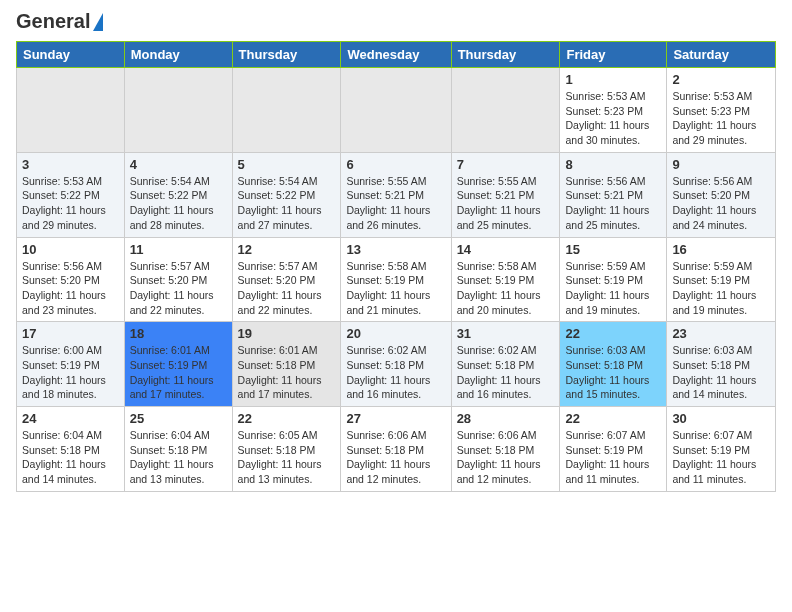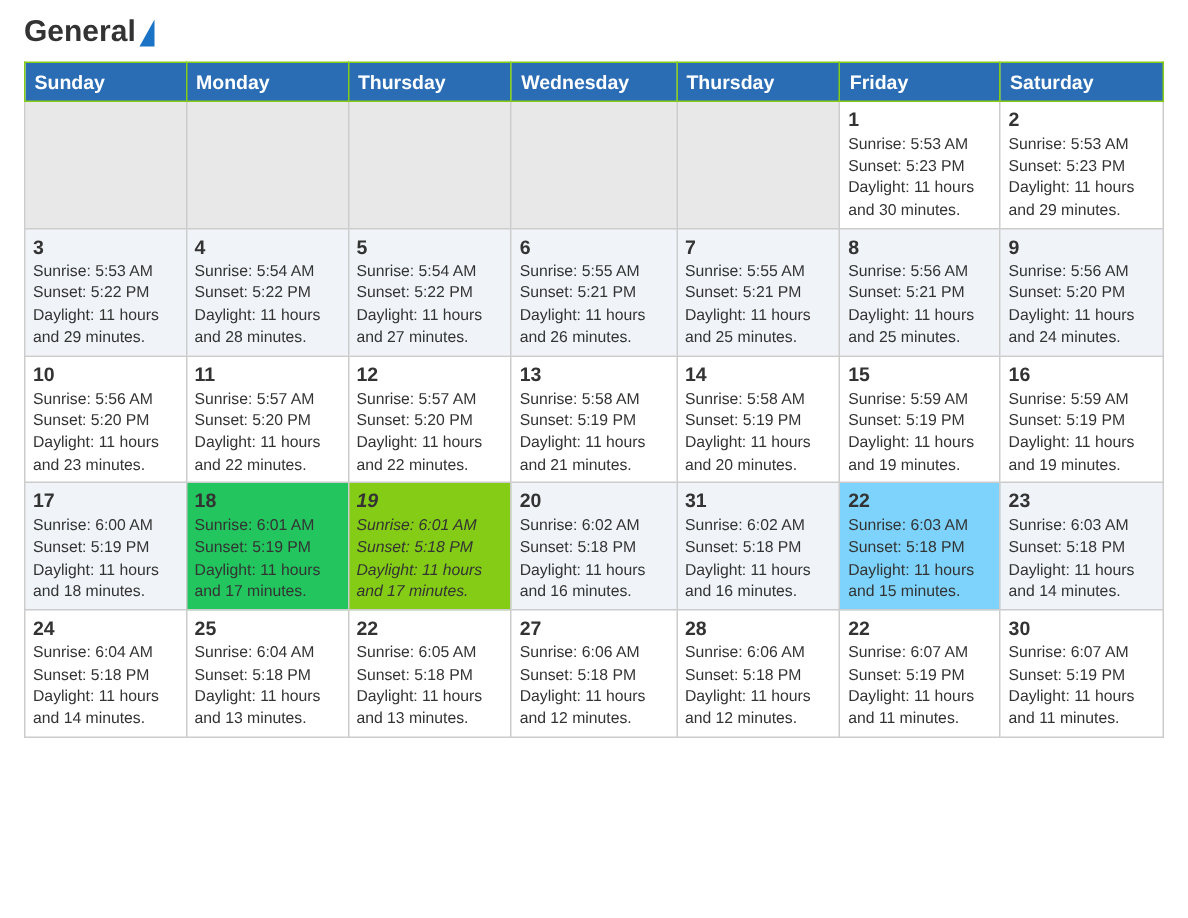--- a/index.html
+++ b/index.html
@@ -246,28 +246,28 @@
           </td>
         </tr>
         <tr>
           <td style="background: rgb(240, 244, 248);">
             <span class="day-num">17</span>
             <div class="day-info" style="white-space: pre-line;">Sunrise: 6:00 AM
 Sunset: 5:19 PM
 Daylight: 11 hours
 and 18 minutes.</div>
           </td>
-          <td style="background: #22c55e;">
+          <td style="background: #3b82f6;">
             <span class="day-num">18</span>
             <div class="day-info" style="white-space: pre-line;">Sunrise: 6:01 AM
 Sunset: 5:19 PM
 Daylight: 11 hours
 and 17 minutes.</div>
           </td>
-          <td style="background: #84cc16; font-style: italic;">
+          <td style="background: #e5e5e5;">
             <span class="day-num">19</span>
             <div class="day-info" style="white-space: pre-line;">Sunrise: 6:01 AM
 Sunset: 5:18 PM
 Daylight: 11 hours
 and 17 minutes.</div>
           </td>
           <td style="background: rgb(240, 244, 248); margin-left: 16px;">
             <span class="day-num">20</span>
             <div class="day-info" style="white-space: pre-line;">Sunrise: 6:02 AM
 Sunset: 5:18 PM

